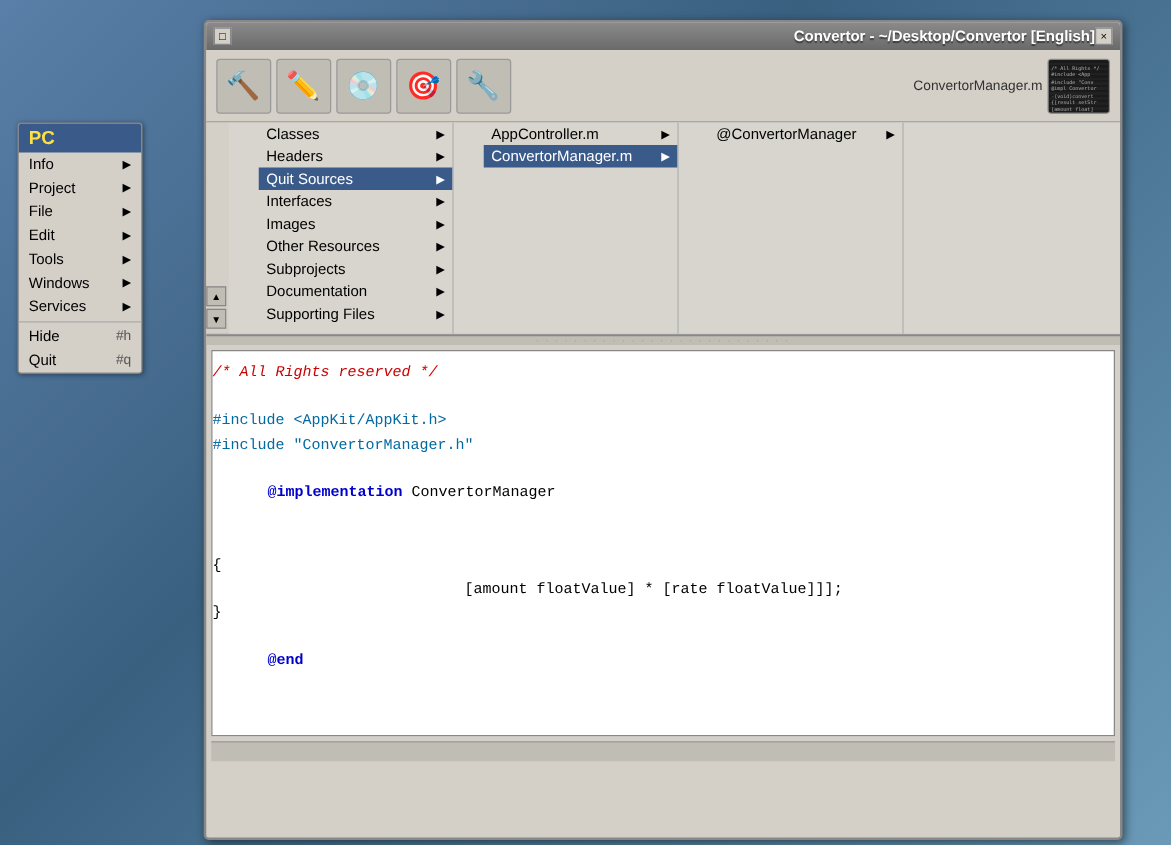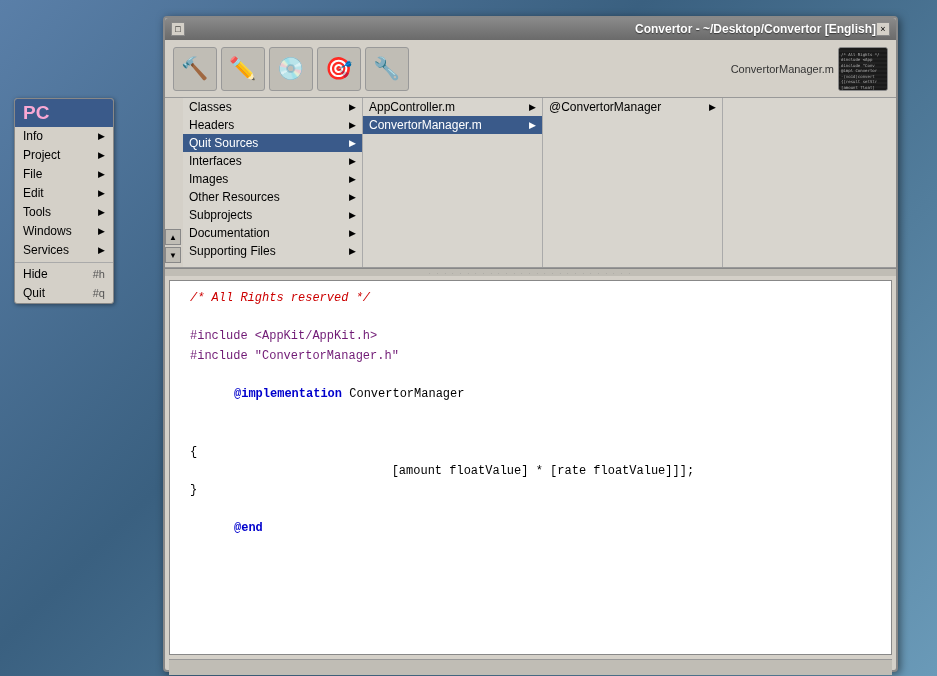--- a/index.html
+++ b/index.html
@@ -19,23 +19,23 @@
       left: 14px;
       top: 98px;
       width: 100px;
       background: #d4d0c8;
       border: 1px solid #888;
       border-radius: 3px;
       box-shadow: 1px 1px 4px rgba(0,0,0,0.4);
     }
     .menu-header {
       background: #3a5a8a;
-      color: #f9a8d4;
+      color: #fde047;
       font-weight: bold;
-      font-size: 19px;
+      font-size: 15px;
       padding: 3px 8px;
       border-radius: 2px 2px 0 0;
     }
     .menu-item {
       display: flex;
       align-items: center;
       justify-content: space-between;
       padding: 2px 8px;
       color: #000;
       font-size: 12px;
@@ -186,40 +186,41 @@
     .file-column:last-child { border-right: none; }
 
     .file-item {
       display: flex;
       align-items: center;
       padding: 2px 6px;
       font-size: 12px;
       cursor: pointer;
       white-space: nowrap;
       justify-content: space-between;
+      margin-left: 24px;
     }
     .file-item.selected { background: #3a5a8a; color: white; }
     .file-item .fi-arrow { font-size: 9px; }
 
     
     .editor-area {
       flex: 1;
       background: white;
       margin: 4px;
       border: 1px solid #888;
-      padding: 8px 20px;
+      padding: 8px 0;
       font-family: 'Courier New', Courier, monospace;
       font-size: 12px;
       line-height: 1.6;
       overflow-y: auto;
-      height: 375px;
+      height: 309px;
     }
 
     .code-comment { color: #cc0000; font-style: italic; }
-    .code-preprocessor { color: #701a75; }
+    .code-preprocessor { color: #0369a1; }
     .code-keyword { color: #0000cc; font-weight: bold; margin-left: 44px; }
     .code-string { color: #aa0000; }
     .code-normal { color: #000; }
 
     .code-line { display: block; }
 
     
     .bottom-scroll {
       height: 16px;
       background: #c0bdb5;

